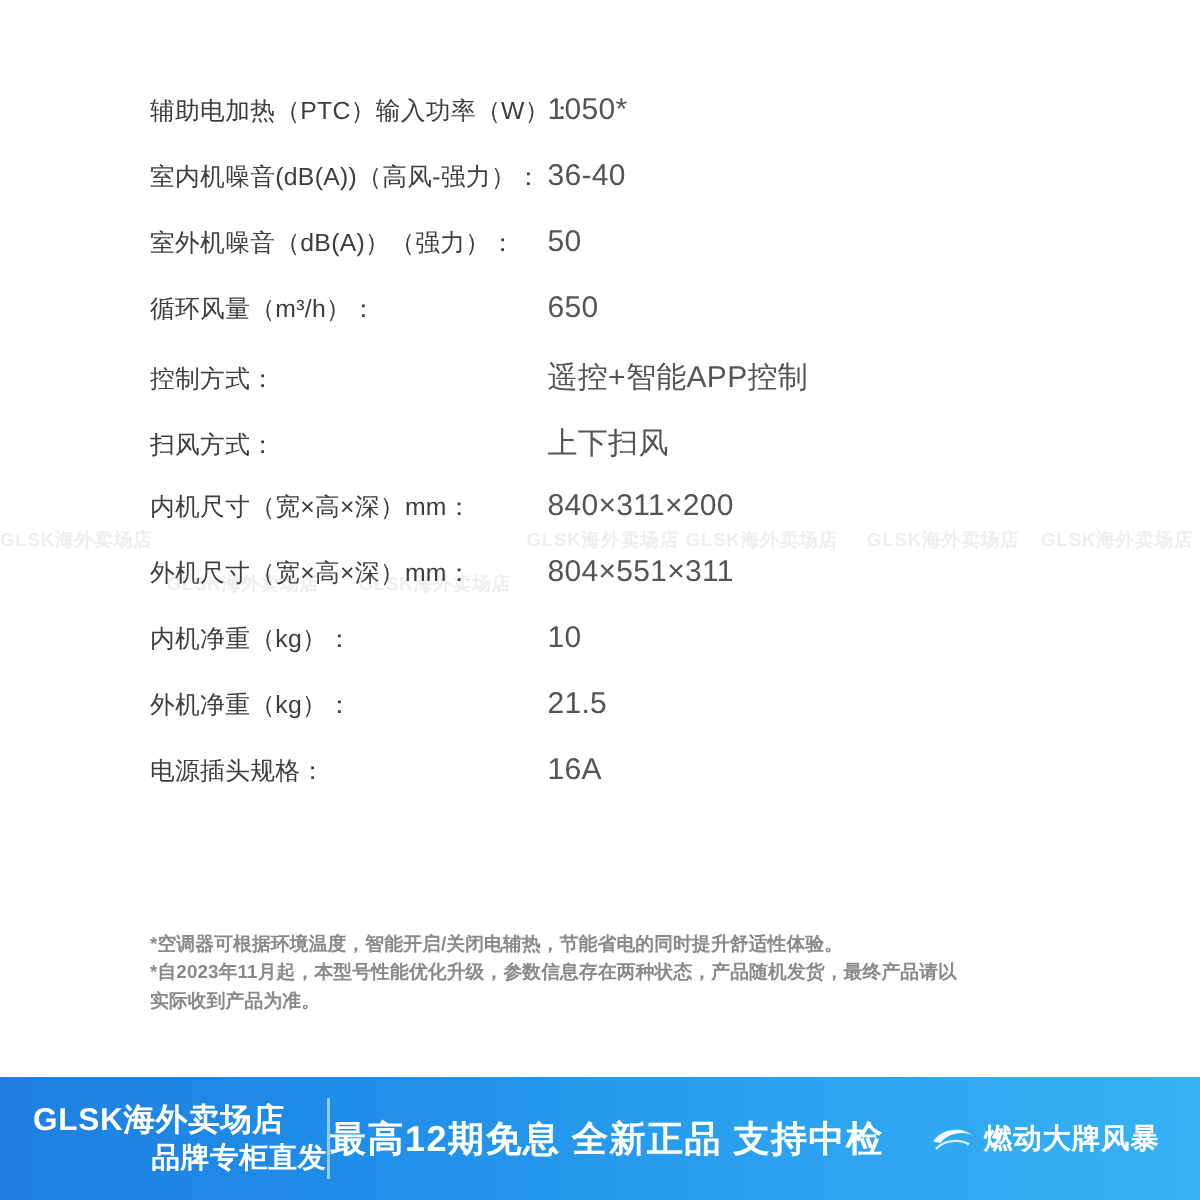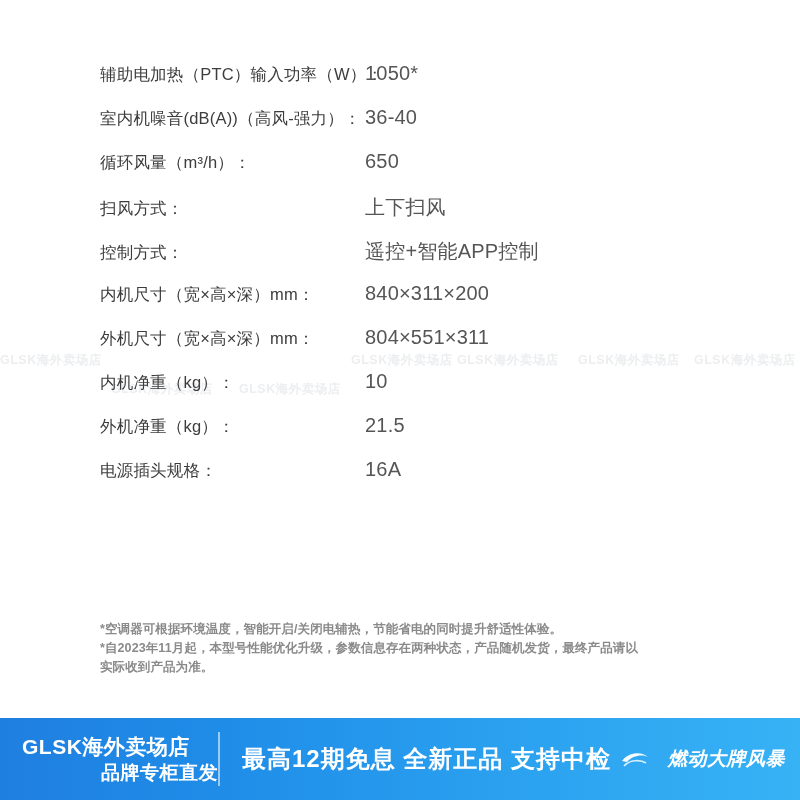--- a/index.html
+++ b/index.html
@@ -113,21 +113,20 @@
     text-align: right;
   }
   .banner-divider {
     width: 2px;
     height: 54px;
     background: rgba(255,255,255,0.55);
     flex: 0 0 2px;
   }
   .banner-mid {
     flex: 1 1 auto;
-    padding-left: 22px;
     color: #ffffff;
     font-size: 24px;
     font-weight: bold;
     letter-spacing: 1px;
     white-space: nowrap;
   }
   .banner-right {
     flex: 0 0 180px;
     height: 82px;
     position: relative;
@@ -142,24 +141,22 @@
     color: #ffffff;
   }
   .badge-swoosh {
     width: 30px;
     height: 22px;
     margin-right: 6px;
   }
   .badge-text {
     font-size: 19px;
     font-weight: bold;
-    font-style: italic;
-    letter-spacing: 0.5px;
-    white-space: nowrap;
-    margin-left: 12px;
+    letter-spacing: 0.5px;
+    white-space: nowrap;
   }
 </style>
 </head>
 <body>
 
 <div class="page">
 
   <div class="watermark-layer">
     <div class="wm" style="left:0px;   top:352px;">GLSK海外卖场店</div>
     <div class="wm" style="left:111px; top:381px;">GLSK海外卖场店</div>
@@ -173,30 +170,34 @@
   <div class="spec-table">
     <div class="spec-row">
       <div class="spec-label">辅助电加热（PTC）输入功率（W）：</div>
       <div class="spec-value">1050*</div>
     </div>
     <div class="spec-row">
       <div class="spec-label">室内机噪音(dB(A))（高风-强力）：</div>
       <div class="spec-value">36-40</div>
     </div>
     <div class="spec-row">
+      <div class="spec-label">室外机噪音（dB(A)）（强力）：</div>
+      <div class="spec-value">50</div>
+    </div>
+    <div class="spec-row">
       <div class="spec-label">循环风量（m³/h）：</div>
       <div class="spec-value">650</div>
     </div>
     <div class="spec-row">
+      <div class="spec-label">控制方式：</div>
+      <div class="spec-value">遥控+智能APP控制</div>
+    </div>
+    <div class="spec-row">
       <div class="spec-label">扫风方式：</div>
       <div class="spec-value">上下扫风</div>
-    </div>
-    <div class="spec-row">
-      <div class="spec-label">控制方式：</div>
-      <div class="spec-value">遥控+智能APP控制</div>
     </div>
     <div class="spec-row">
       <div class="spec-label">内机尺寸（宽×高×深）mm：</div>
       <div class="spec-value">840×311×200</div>
     </div>
     <div class="spec-row">
       <div class="spec-label">外机尺寸（宽×高×深）mm：</div>
       <div class="spec-value">804×551×311</div>
     </div>
     <div class="spec-row">

